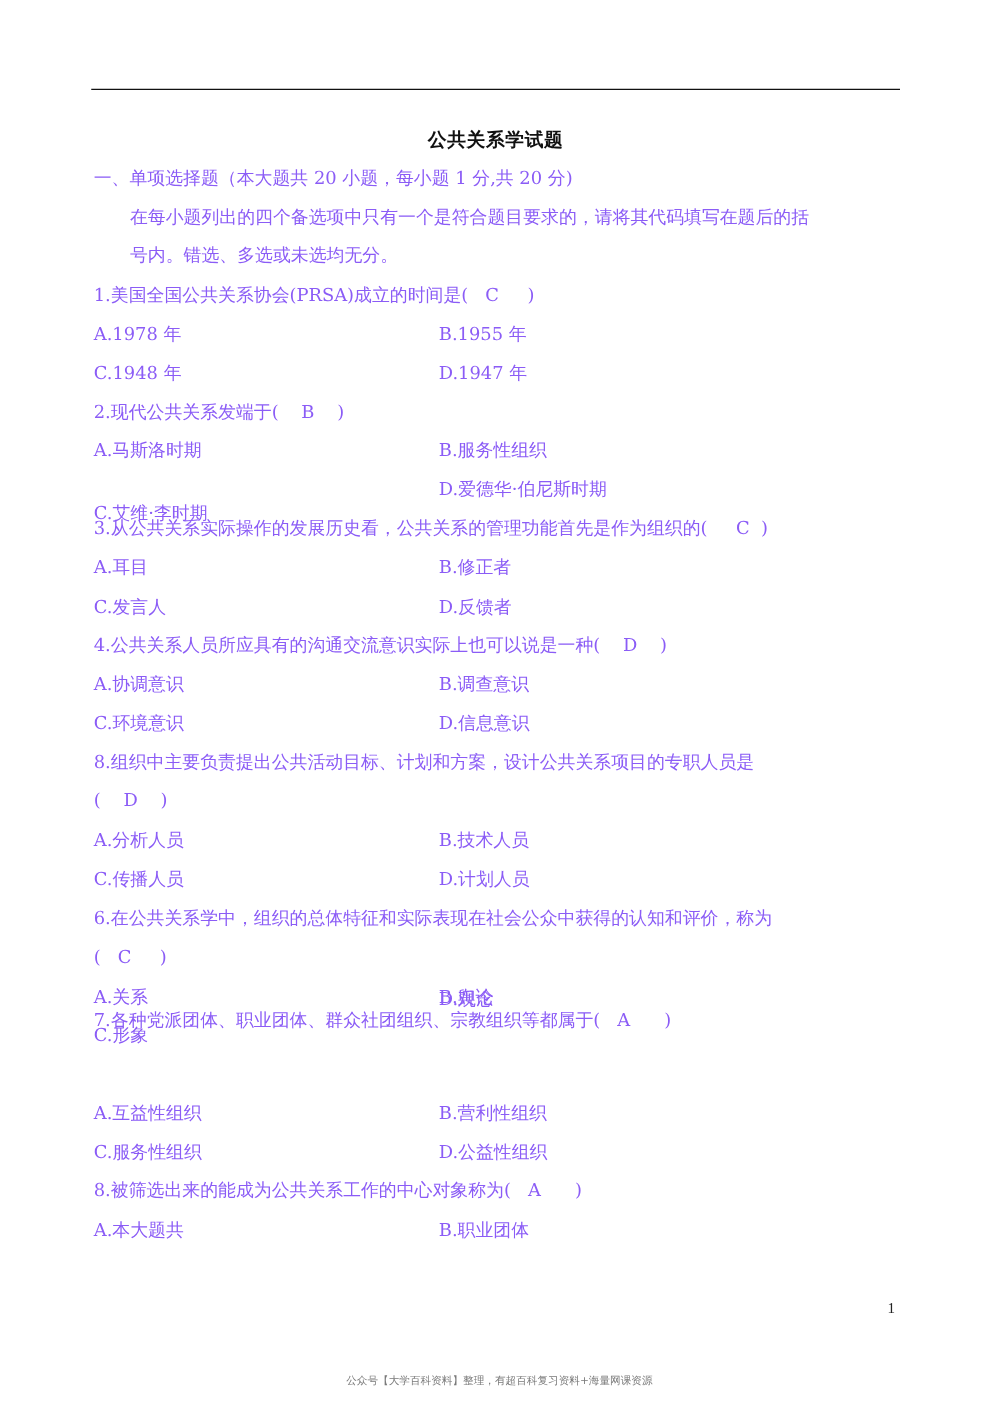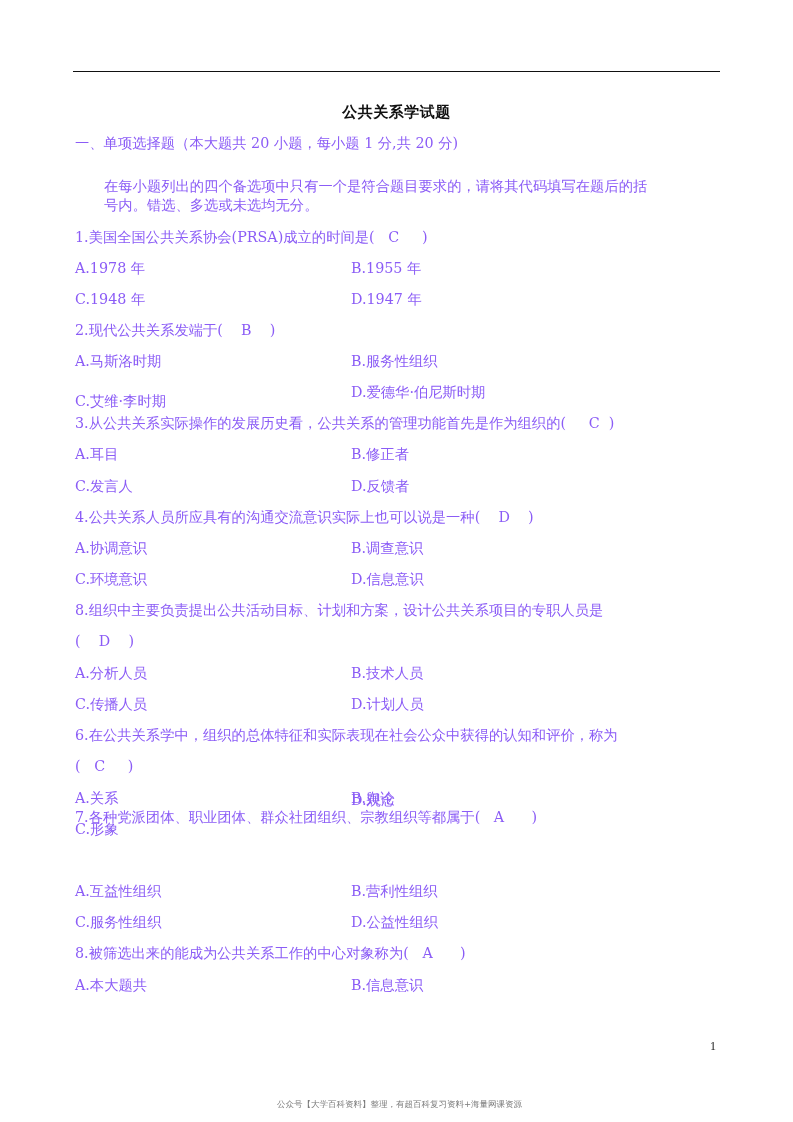--- a/index.html
+++ b/index.html
@@ -70,36 +70,36 @@
     .footer span { position: relative; left: 3px; }
   </style>
 </head>
 <body>
 
 <div class="header-rule"></div>
 
 <div class="title">公共关系学试题</div>
 
 <div class="line" style="top:132px">一、单项选择题（本大题共 20 小题，每小题 1 分,共 20 分)</div>
-<div class="line indent" style="top:175px">在每小题列出的四个备选项中只有一个是符合题目要求的，请将其代码填写在题后的括</div>
+<div class="line indent" style="top:163px">在每小题列出的四个备选项中只有一个是符合题目要求的，请将其代码填写在题后的括</div>
 <div class="line indent" style="top:194px">号内。错选、多选或未选均无分。</div>
 
 <div>
   <div class="line" style="top:226px">1.美国全国公共关系协会(PRSA)成立的时间是(   C     )</div>
   <div class="line opt-a" style="top:257px">A.1978 年</div>
   <div class="line opt-b" style="top:257px">B.1955 年</div>
   <div class="line opt-a" style="top:288px">C.1948 年</div>
   <div class="line opt-b" style="top:288px">D.1947 年</div>
 </div>
 
 <div>
   <div class="line" style="top:319px">2.现代公共关系发端于(    B    )</div>
   <div class="line opt-a" style="top:350px">A.马斯洛时期</div>
   <div class="line opt-b" style="top:350px">B.服务性组织</div>
-  <div class="line opt-a" style="top:390px">C.艾维·李时期</div>
+  <div class="line opt-a" style="top:400px">C.艾维·李时期</div>
   <div class="line opt-b" style="top:381px">D.爱德华·伯尼斯时期</div>
 </div>
 
 <div>
   <div class="line" style="top:412px">3.从公共关系实际操作的发展历史看，公共关系的管理功能首先是作为组织的(     C  )</div>
   <div class="line opt-a" style="top:443px">A.耳目</div>
   <div class="line opt-b" style="top:443px">B.修正者</div>
   <div class="line opt-a" style="top:475px">C.发言人</div>
   <div class="line opt-b" style="top:475px">D.反馈者</div>
 </div>
@@ -134,20 +134,20 @@
   <div class="line" style="top:806px">7.各种党派团体、职业团体、群众社团组织、宗教组织等都属于(   A      )</div>
   <div class="line opt-a" style="top:880px">A.互益性组织</div>
   <div class="line opt-b" style="top:880px">B.营利性组织</div>
   <div class="line opt-a" style="top:911px">C.服务性组织</div>
   <div class="line opt-b" style="top:911px">D.公益性组织</div>
 </div>
 
 <div>
   <div class="line" style="top:942px">8.被筛选出来的能成为公共关系工作的中心对象称为(   A      )</div>
   <div class="line opt-a" style="top:974px">A.本大题共</div>
-  <div class="line opt-b" style="top:974px">B.信息意识</div>
+  <div class="line opt-b" style="top:974px">B.职业团体</div>
 </div>
 
 <div class="page-number">1</div>
 
 <div class="footer">
   <span>公众号【大学百科资料】整理，有超百科复习资料+海量网课资源</span>
 </div>
 
 </body></html>

